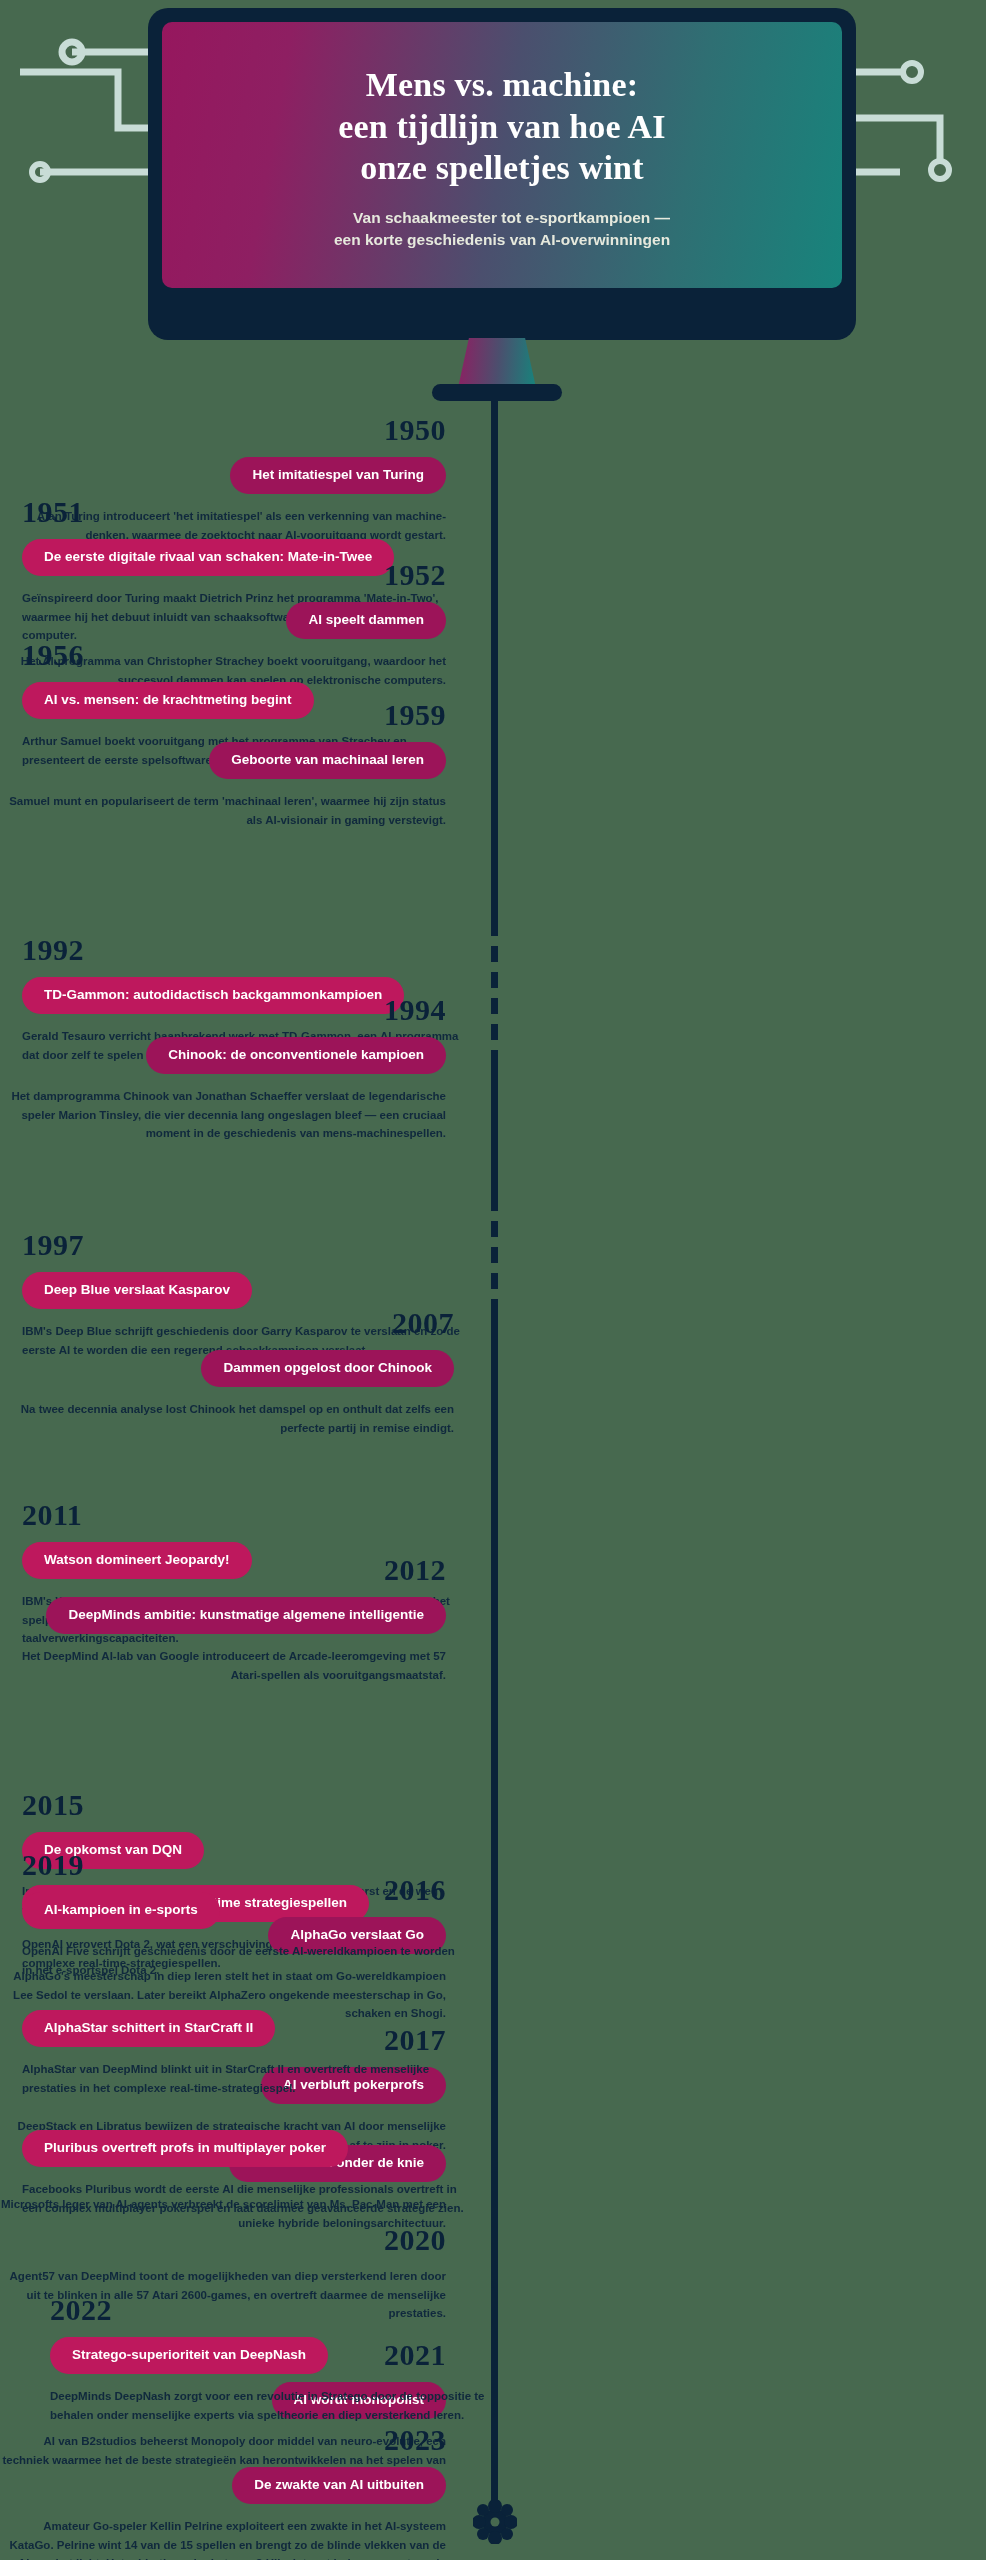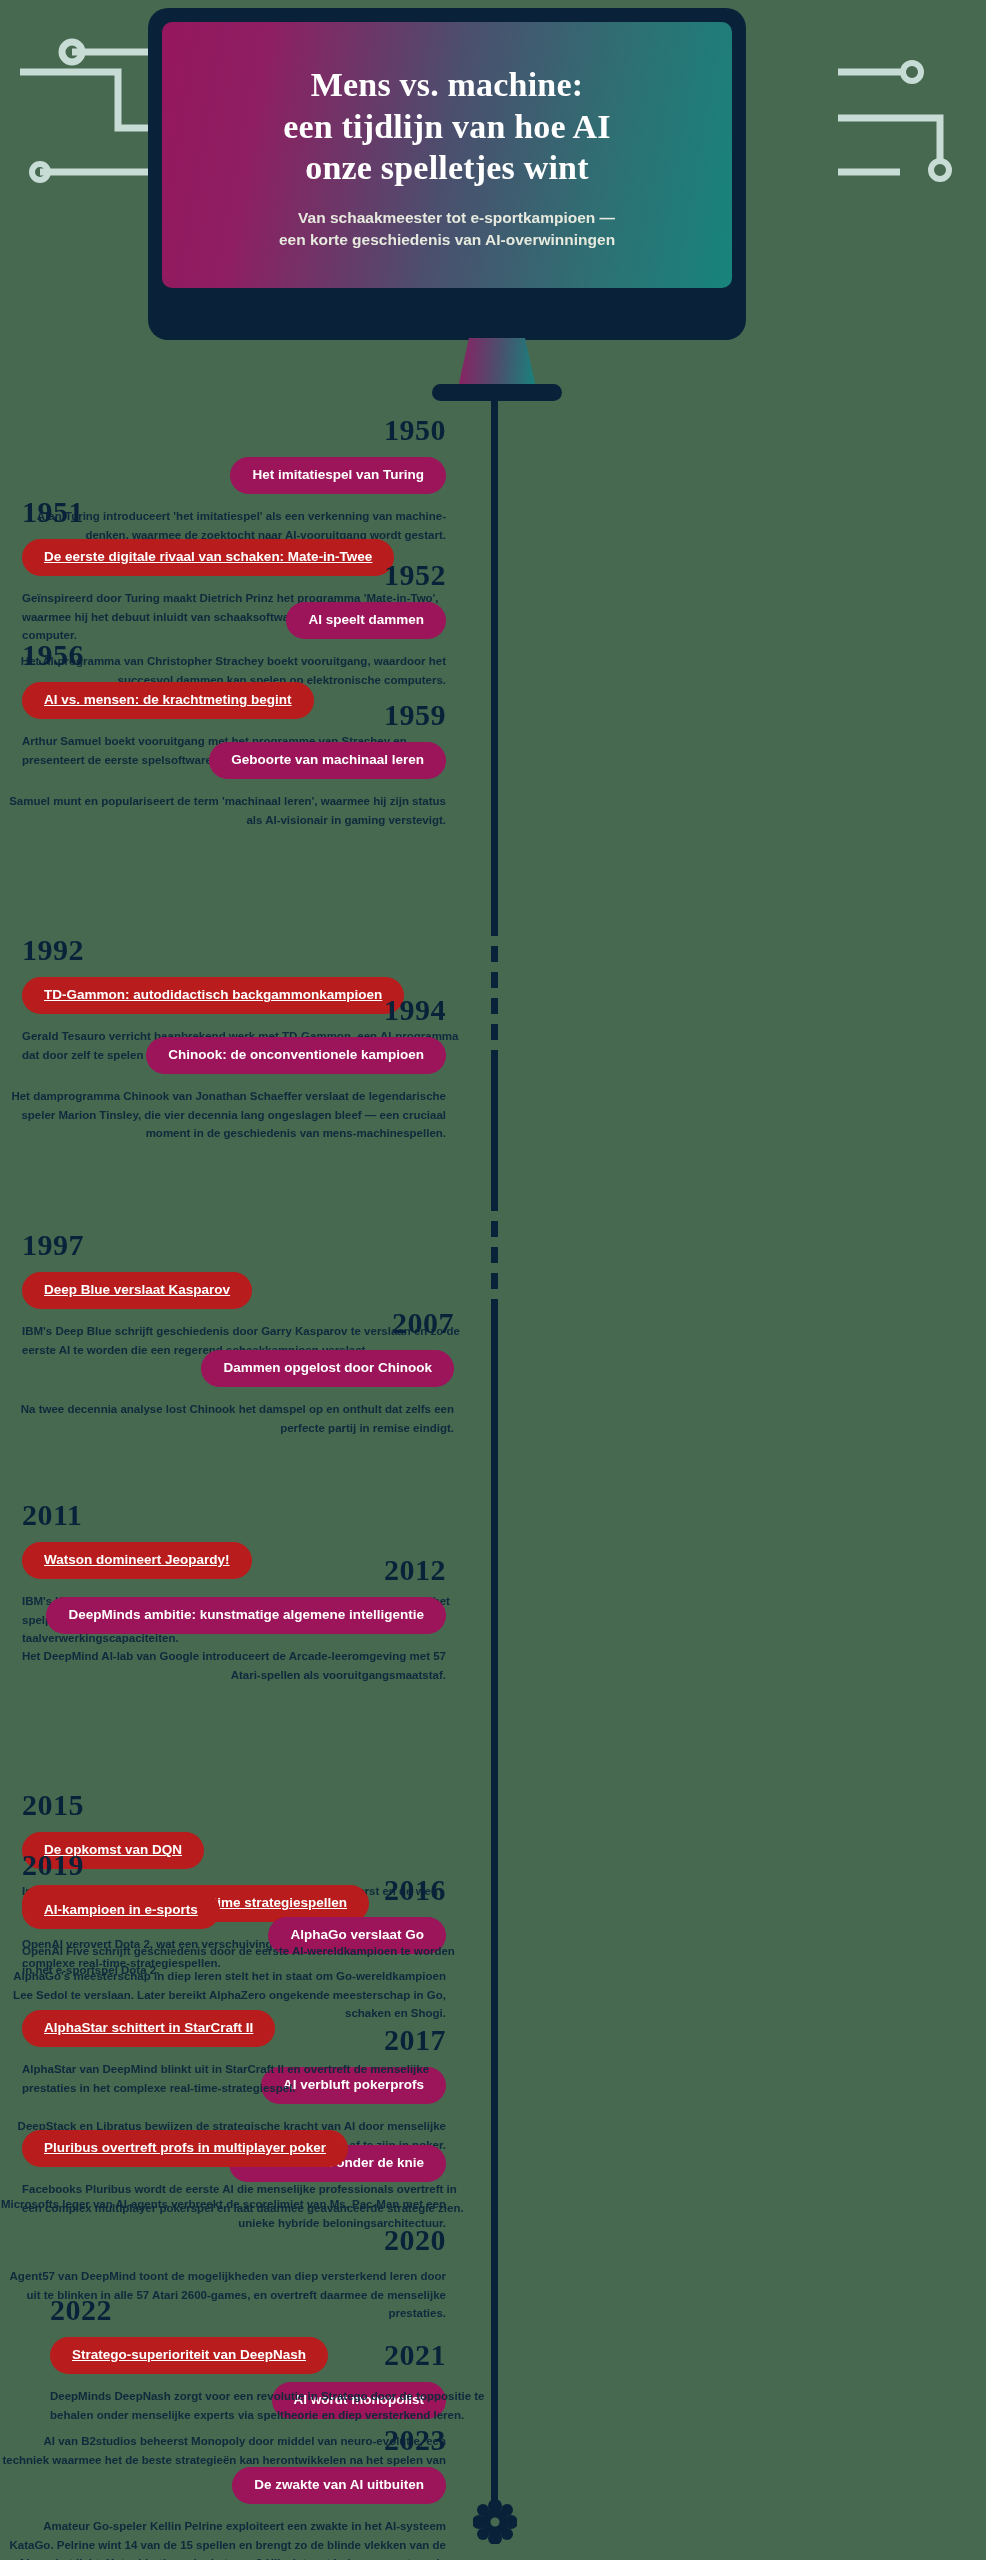--- a/index.html
+++ b/index.html
@@ -8,21 +8,21 @@
     width:986px; height:2560px; position:relative; overflow:hidden;
     font-family:"Liberation Sans", sans-serif;
     background:#47694f;
   }
 
   
   .circuits { position:absolute; inset:0; pointer-events:none; }
 
   
   .monitor {
-    position:absolute; left:148px; top:8px; width:598px; height:332px;
+    position:absolute; left:148px; top:8px; width:708px; height:332px;
     background:#0a2239; border-radius:20px; padding:14px 14px 52px 14px;
   }
   .screen {
     width:100%; height:100%; border-radius:10px;
     background:linear-gradient(100deg,#96175e 0%,#8e1f62 18%,#4b4f6e 50%,#2f6f73 76%,#17847c 100%);
     display:flex; flex-direction:column; align-items:center; justify-content:center;
     padding:26px 40px 20px 40px;
   }
   .hdr-title {
     font-family:"Liberation Serif", serif;
@@ -64,21 +64,21 @@
     font-weight:700; font-size:30px; color:#0a2239; line-height:1;
     letter-spacing:.5px;
   }
 
   .pill {
     display:inline-block; border-radius:999px; color:#fff;
     font-size:13.5px; font-weight:700; line-height:1.25;
     padding:10px 22px; position:relative;
   }
   .pill-left  { background:#9c1459; }
-  .pill-right { background:#b91c1c;text-decoration:underline; }
+  .pill-right { background:#be185d; }
 
   .desc {
     font-size:11.5px; line-height:1.62; color:#10293d; font-weight:700;
   }
 
   .mb-year { margin-bottom:12px; }
   .mb-pill { margin-bottom:13px; }
 </style>
 </head>
 <body>

